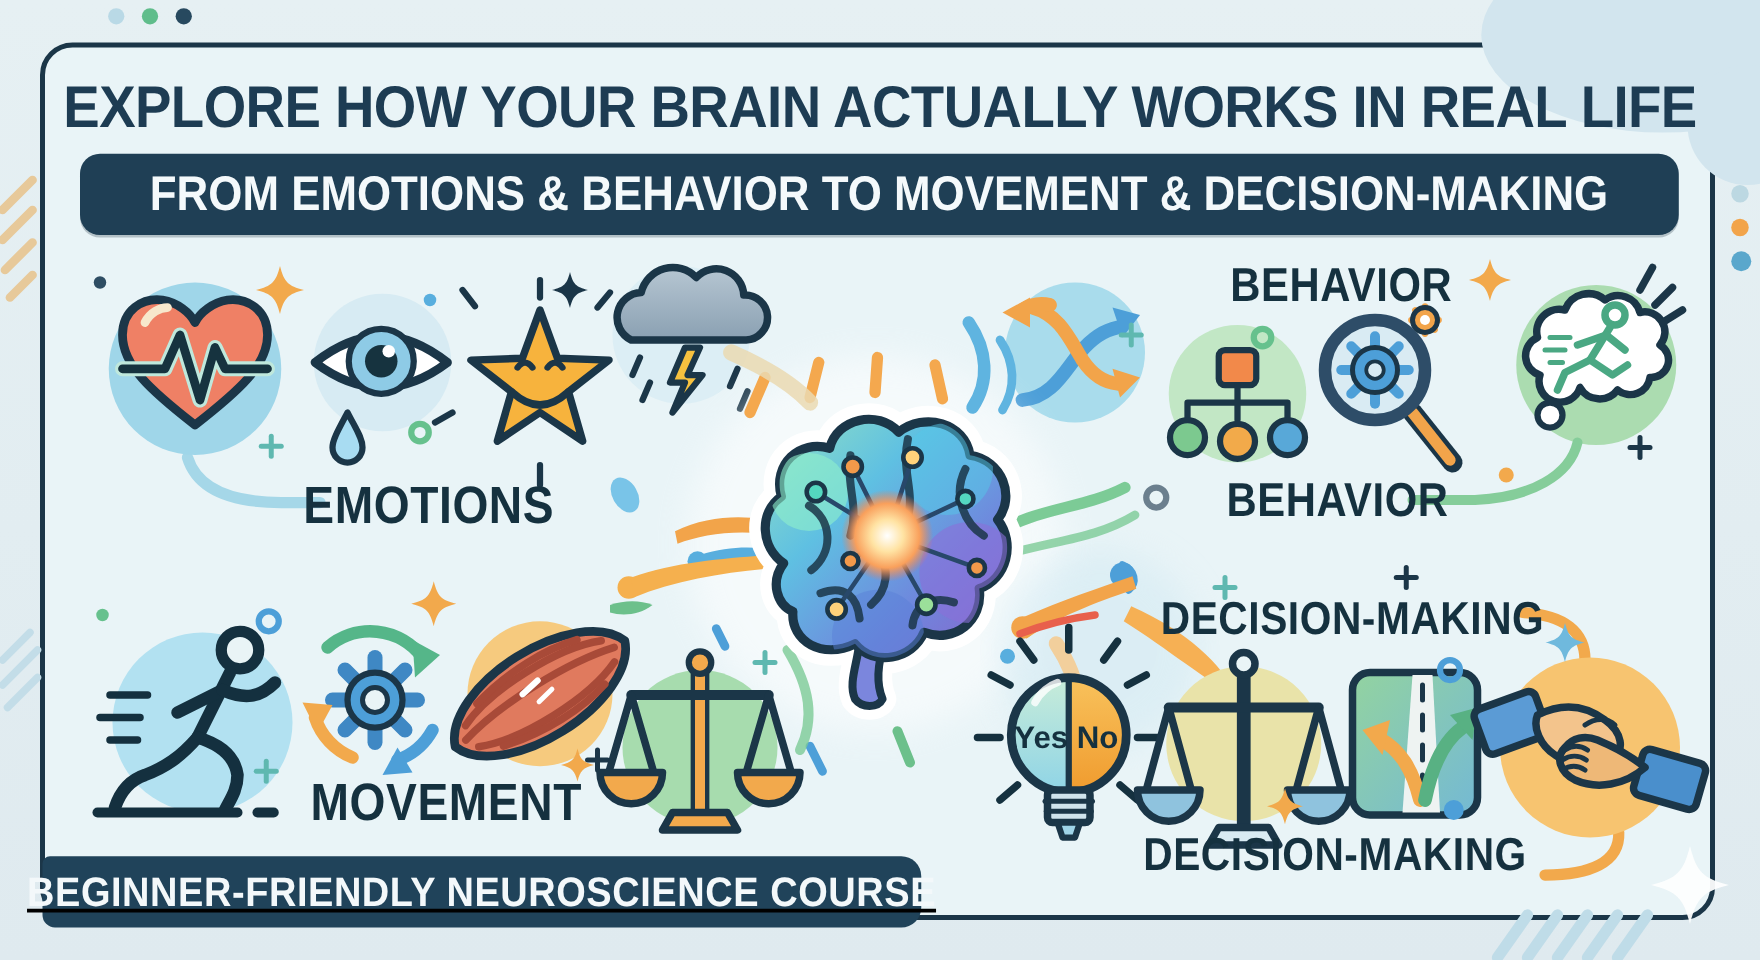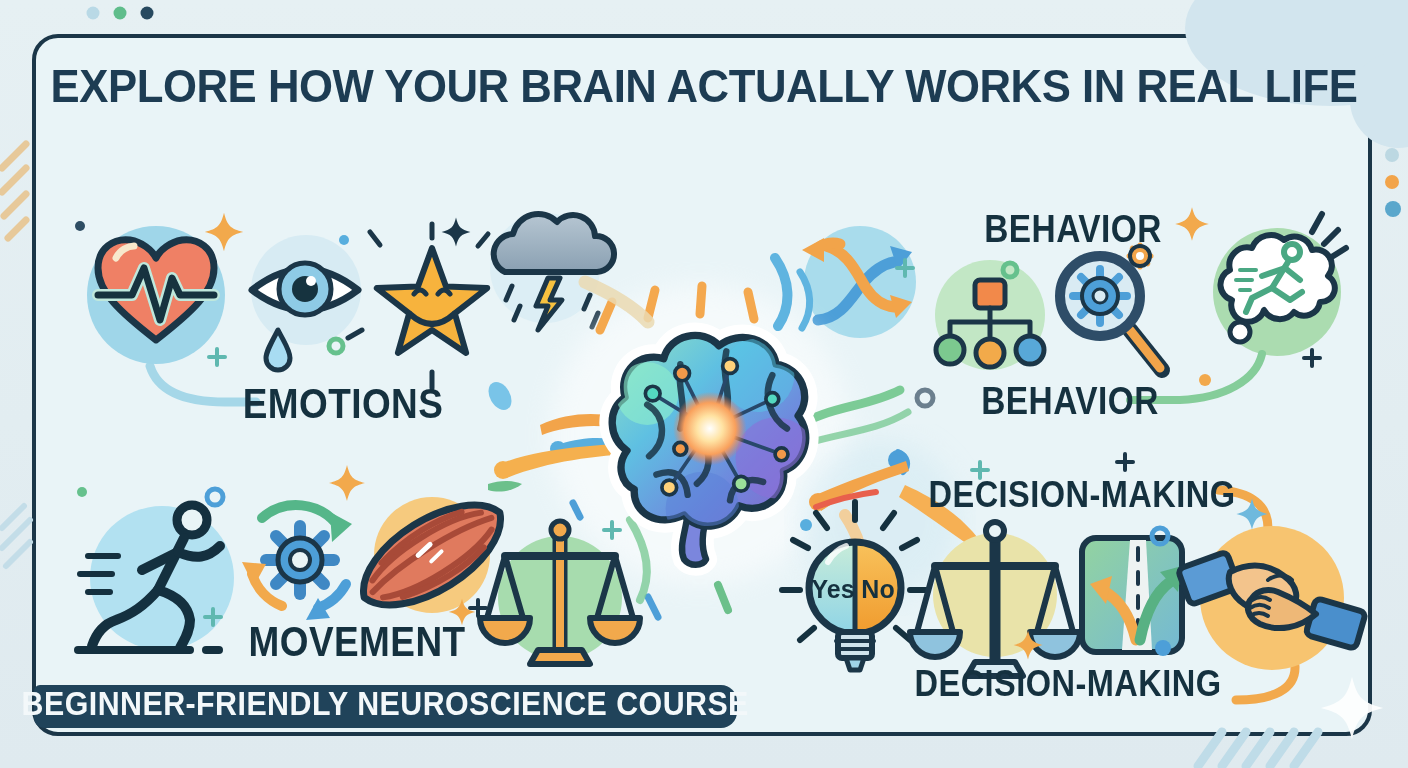--- a/index.html
+++ b/index.html
@@ -12,22 +12,22 @@
   #art *{stroke-linecap:round;stroke-linejoin:round;}
   .lbl{position:absolute;z-index:4;color:#15313f;font-weight:700;white-space:nowrap;
        transform:translate(-50%,-50%) scaleX(0.88);letter-spacing:.5px;}
   .headline{position:absolute;left:704px;top:85px;z-index:4;color:#1d3c53;font-weight:700;
        font-size:47px;white-space:nowrap;transform:translate(-50%,-50%) scaleX(0.93);letter-spacing:-.5px;}
   .subbar{position:absolute;left:64px;top:123px;width:1279px;height:65px;z-index:4;box-sizing:border-box;
        background:#1f3f55;border-radius:16px;display:flex;align-items:center;justify-content:center;
        box-shadow:0 2px 0 rgba(20,40,55,.25);}
   .subbar span{color:#f4f9fb;font-weight:700;font-size:39px;white-space:nowrap;
        transform:scaleX(0.9);letter-spacing:0;}
-  .banner{position:absolute;left:34px;top:685px;width:703px;height:43px;z-index:5;box-sizing:border-box;
-       background:#20435a;border-radius:6px 16px 16px 10px;display:flex;align-items:flex-start;justify-content:center;}
+  .banner{position:absolute;left:34px;top:685px;width:703px;height:57px;z-index:5;box-sizing:border-box;
+       background:#20435a;border-radius:6px 16px 16px 10px;display:flex;align-items:center;justify-content:center;text-decoration:underline;}
   .banner span{color:#f3f8fa;font-weight:700;font-size:33px;white-space:nowrap;
        transform:scaleX(0.92);letter-spacing:.5px;}
   .bulbtxt{font-family:"Liberation Sans",sans-serif;font-weight:700;font-size:25px;fill:#15313f;}
 </style>
 </head>
 <body>
 
 <div class="stage">
   <div class="card"></div>
 
@@ -492,20 +492,23 @@
             <line x1="1117" y1="462" x2="1133" y2="462"></line>
             <line x1="1125" y1="454" x2="1125" y2="470"></line>
           </g>
       </g>
     </g>
 
     <path transform="translate(1352,708) scale(2.6)" d="M0,-12 C2,-4 4,-2 12,0 C4,2 2,4 0,12 C-2,4 -4,2 -12,0 C-4,-2 -2,-4 0,-12 Z" fill="#fdfefe" opacity="0.95"></path>
   </svg>
 
   <div class="headline">EXPLORE HOW YOUR BRAIN ACTUALLY WORKS IN REAL LIFE</div>
+  <div class="subbar">
+    <span>FROM EMOTIONS &amp; BEHAVIOR TO MOVEMENT &amp; DECISION-MAKING</span>
+  </div>
 
   <div class="lbl" style="left:343px;top:404px;font-size:42px;">EMOTIONS</div>
   <div class="lbl" style="left:1073px;top:229px;font-size:38px;">BEHAVIOR</div>
   <div class="lbl" style="left:1070px;top:401px;font-size:38px;">BEHAVIOR</div>
   <div class="lbl" style="left:357px;top:642px;font-size:42px;">MOVEMENT</div>
   <div class="lbl" style="left:1082px;top:495px;font-size:37px;">DECISION-MAKING</div>
   <div class="lbl" style="left:1068px;top:684px;font-size:37px;">DECISION-MAKING</div>
 
   <div class="banner">
     <span>BEGINNER-FRIENDLY NEUROSCIENCE COURSE</span>

